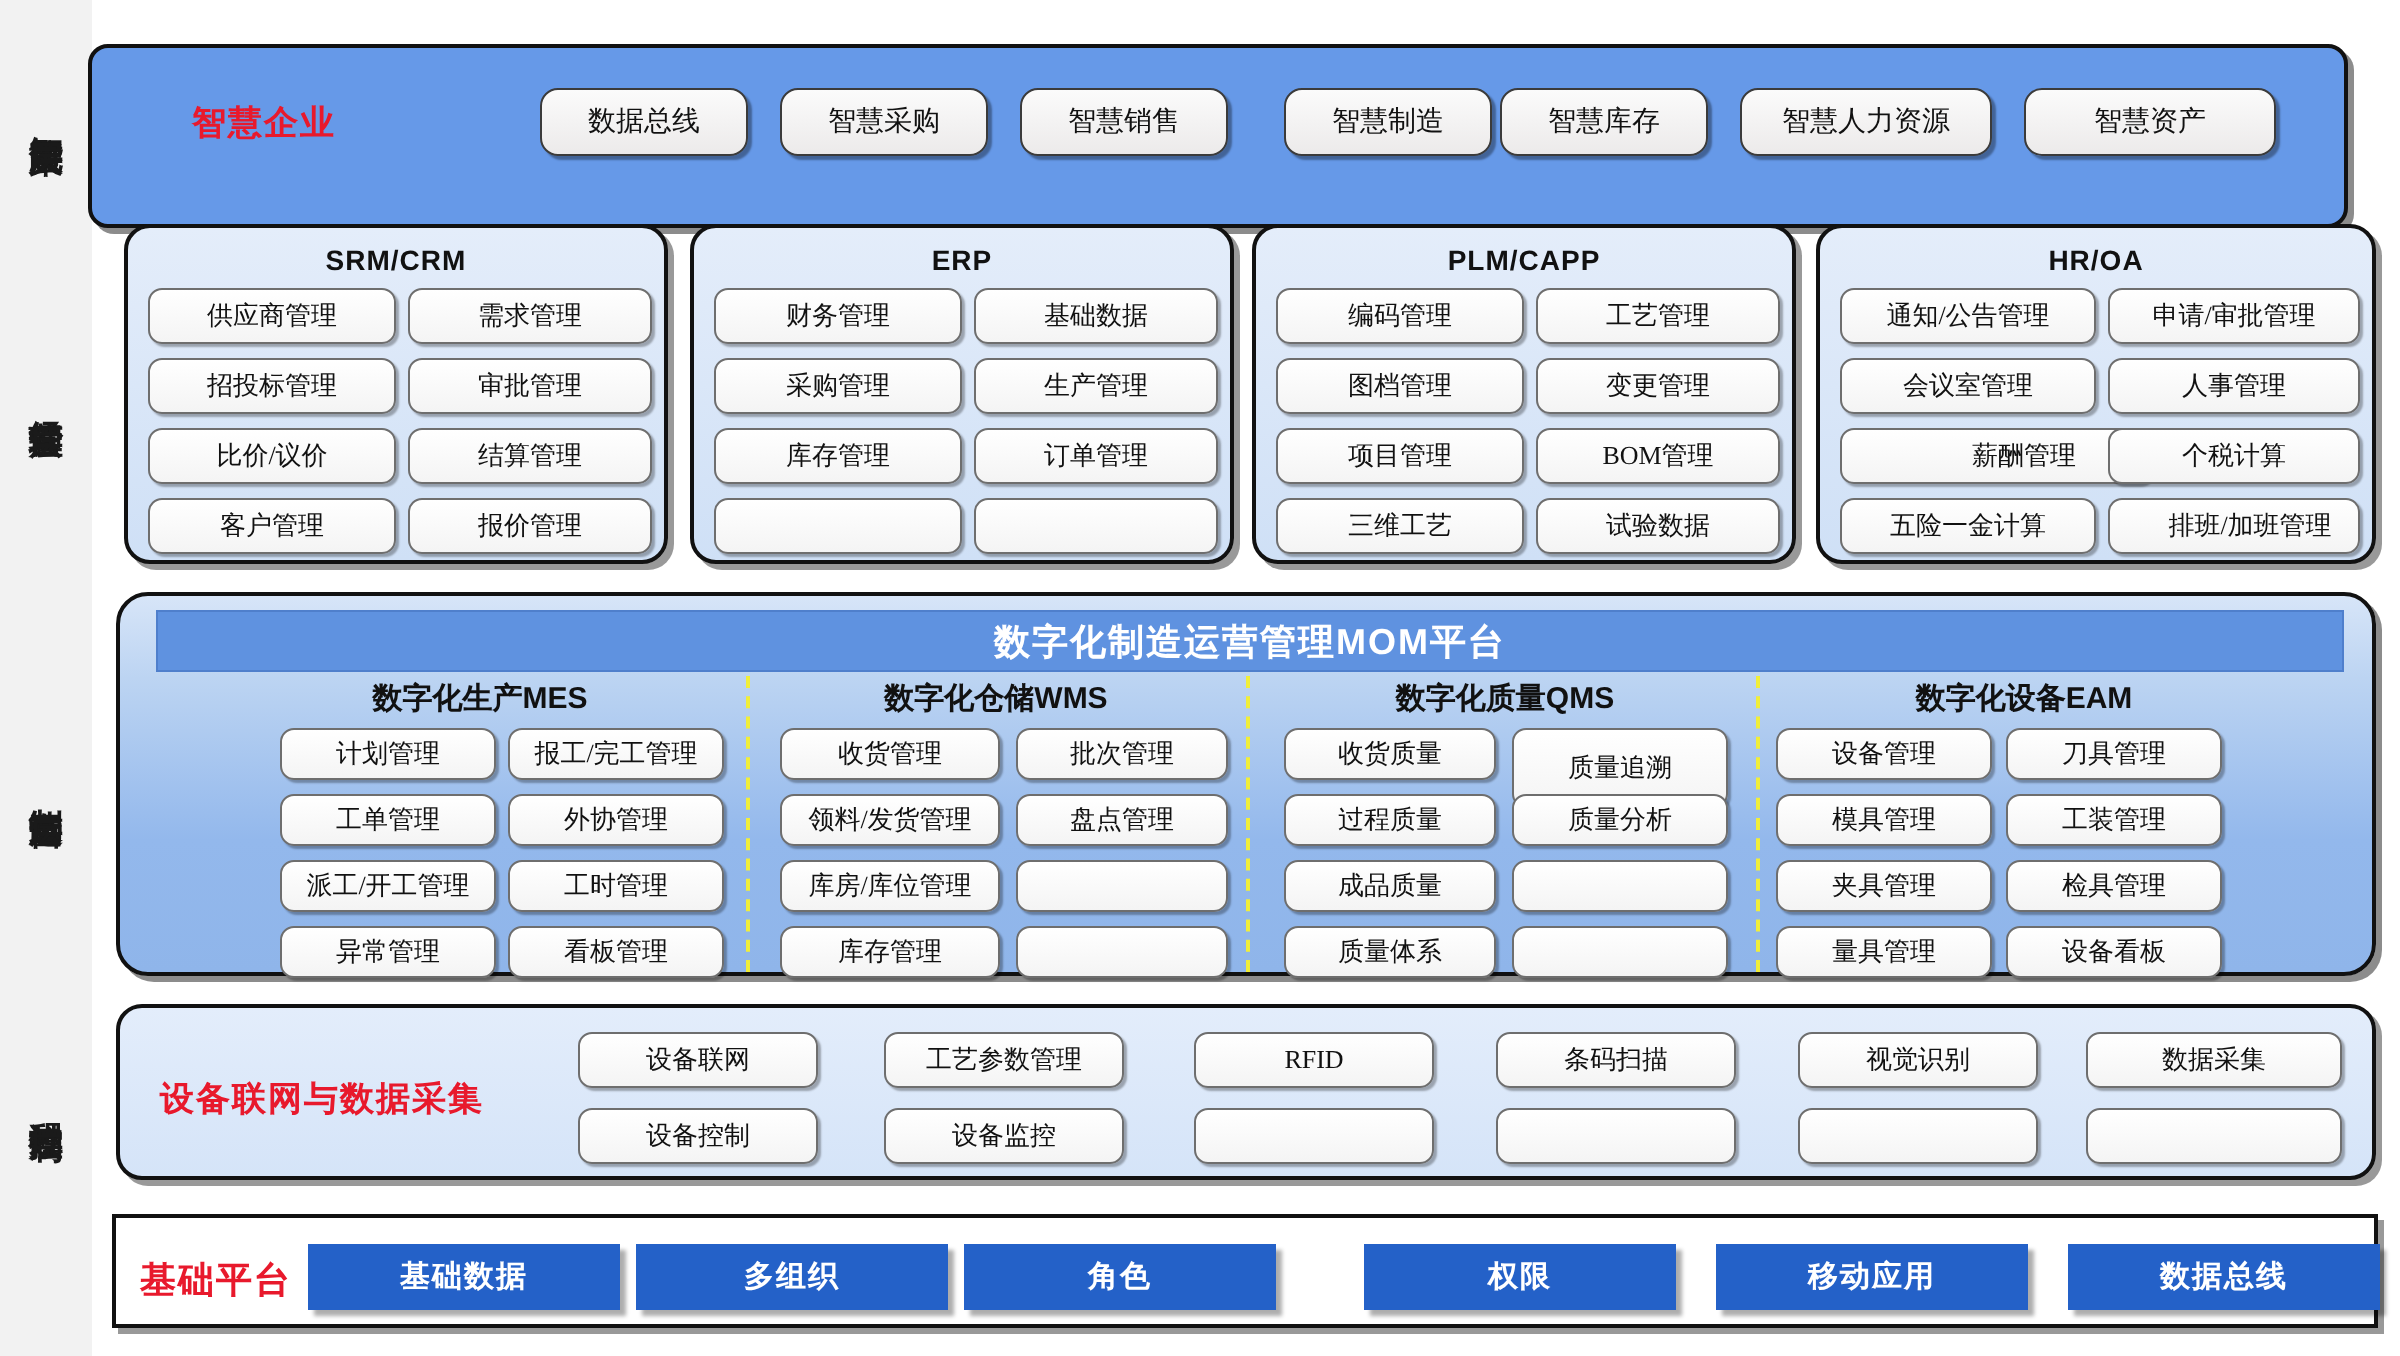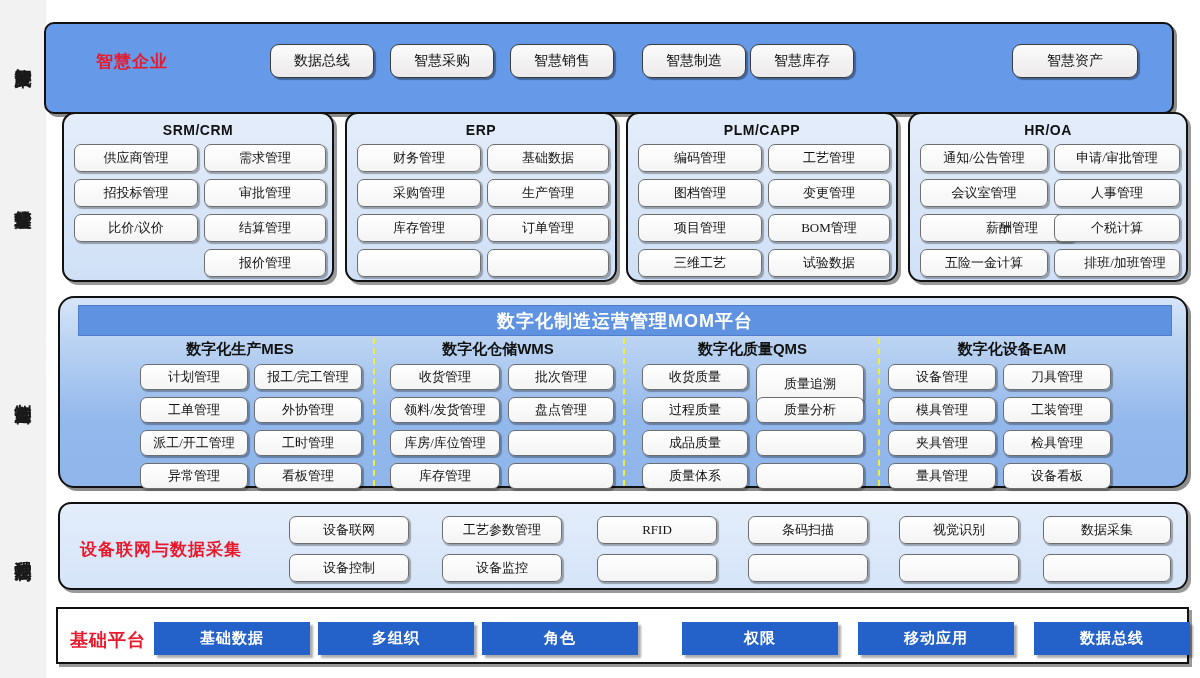--- a/index.html
+++ b/index.html
@@ -125,28 +125,30 @@
       <span>过程控制层</span>
     </div>
 
   <div class="panel layer1" style="left:44px;top:22px;width:1130px;height:92px;">
     <div class="brandlabel" style="left:50px;top:26px;">智慧企业</div>
     <div class="wbtn" style="left:224px;top:20px;width:104px;height:34px;">数据总线</div>
     <div class="wbtn" style="left:344px;top:20px;width:104px;height:34px;">智慧采购</div>
     <div class="wbtn" style="left:464px;top:20px;width:104px;height:34px;">智慧销售</div>
     <div class="wbtn" style="left:584px;top:20px;width:104px;height:34px;margin-left:12px;">智慧制造</div>
     <div class="wbtn" style="left:704px;top:20px;width:104px;height:34px;">智慧库存</div>
+    <div class="wbtn" style="left:824px;top:20px;width:126px;height:34px;">智慧人力资源</div>
     <div class="wbtn" style="left:966px;top:20px;width:126px;height:34px;">智慧资产</div>
   </div>
 
   <div class="panel group" style="left:62px;top:112px;width:272px;height:170px;">
     <div class="gtitle" style="top:8px;">SRM/CRM</div>
     <div class="cell" style="left:10px;top:30px;width:124px;height:28px;">供应商管理</div>
     <div class="cell" style="left:10px;top:65px;width:124px;height:28px;">招投标管理</div>
     <div class="cell" style="left:10px;top:100px;width:124px;height:28px;">比价/议价</div>
+    <div class="cell" style="left:10px;top:135px;width:124px;height:28px;">客户管理</div>
     <div class="cell" style="left:140px;top:30px;width:122px;height:28px;">需求管理</div>
     <div class="cell" style="left:140px;top:65px;width:122px;height:28px;">审批管理</div>
     <div class="cell" style="left:140px;top:100px;width:122px;height:28px;">结算管理</div>
     <div class="cell" style="left:140px;top:135px;width:122px;height:28px;">报价管理</div>
   </div>
 
   <div class="panel group" style="left:345px;top:112px;width:272px;height:170px;">
     <div class="gtitle" style="top:8px;">ERP</div>
     <div class="cell" style="left:10px;top:30px;width:124px;height:28px;">财务管理</div>
     <div class="cell" style="left:10px;top:65px;width:124px;height:28px;">采购管理</div>

